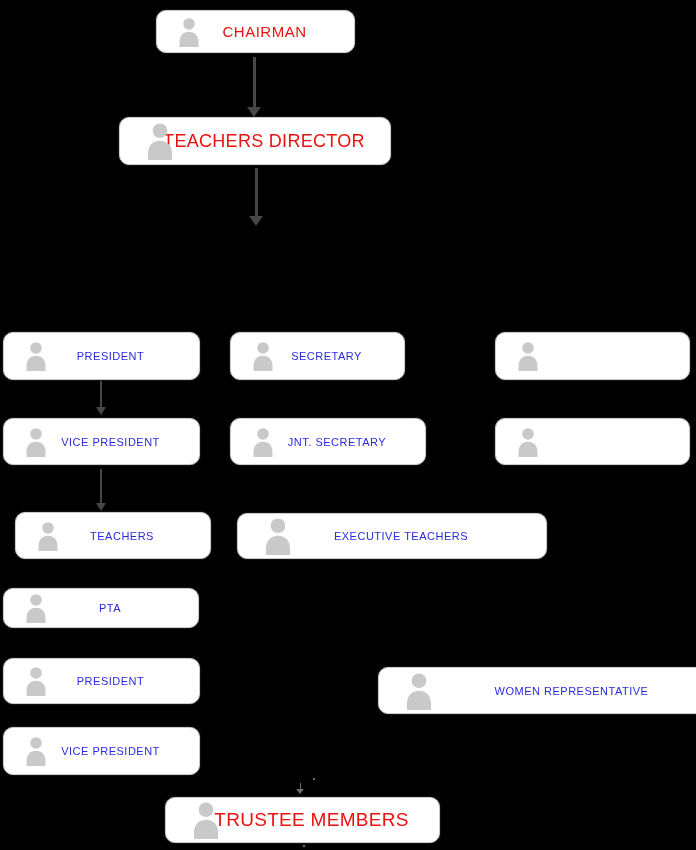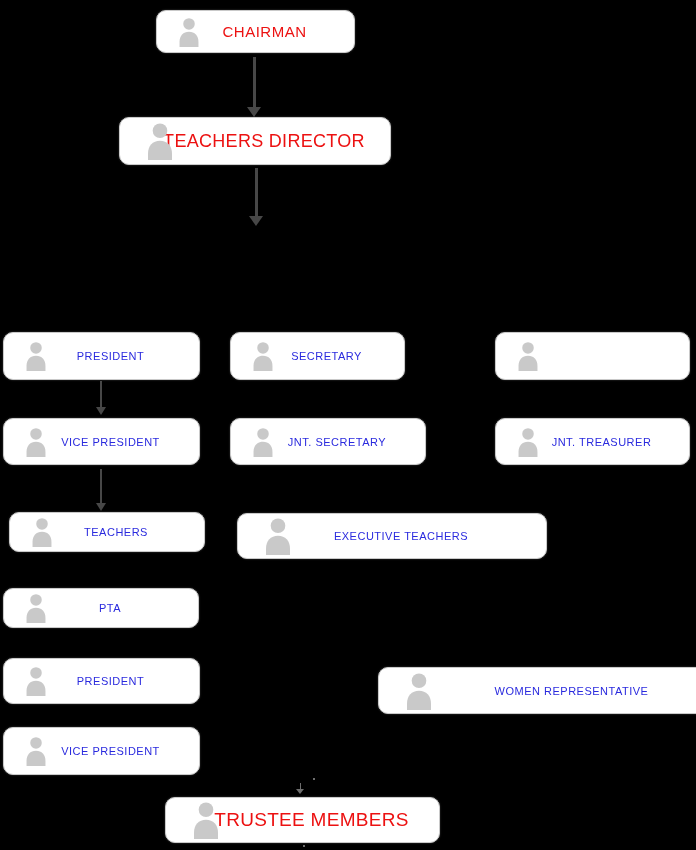--- a/index.html
+++ b/index.html
@@ -140,24 +140,23 @@
     <span class="label blue">JNT. SECRETARY</span>
   </div>
 
   <div class="node" style="left:495px;top:418px;width:195px;height:47px">
     <span class="icon">
         <svg viewBox="0 0 24 26">
           <circle cx="12" cy="6" r="5" fill="#c9c9c9"></circle>
           <path d="M12 12.8c-5 0-8.2 3.4-8.2 8.7V26h16.4v-4.5c0-5.3-3.2-8.7-8.2-8.7z" fill="#c9c9c9"></path>
         </svg>
       </span>
-    <span class="label blue">JNT. TREASURER</span>
-  </div>
-
-  <div class="node" style="left:9px;top:512px;width:196px;height:40px">
+  </div>
+
+  <div class="node" style="left:15px;top:512px;width:196px;height:47px">
     <span class="icon">
         <svg viewBox="0 0 24 26">
           <circle cx="12" cy="6" r="5" fill="#c9c9c9"></circle>
           <path d="M12 12.8c-5 0-8.2 3.4-8.2 8.7V26h16.4v-4.5c0-5.3-3.2-8.7-8.2-8.7z" fill="#c9c9c9"></path>
         </svg>
       </span>
     <span class="label blue">TEACHERS</span>
   </div>
 
   <div class="node" style="left:237px;top:513px;width:310px;height:46px">

